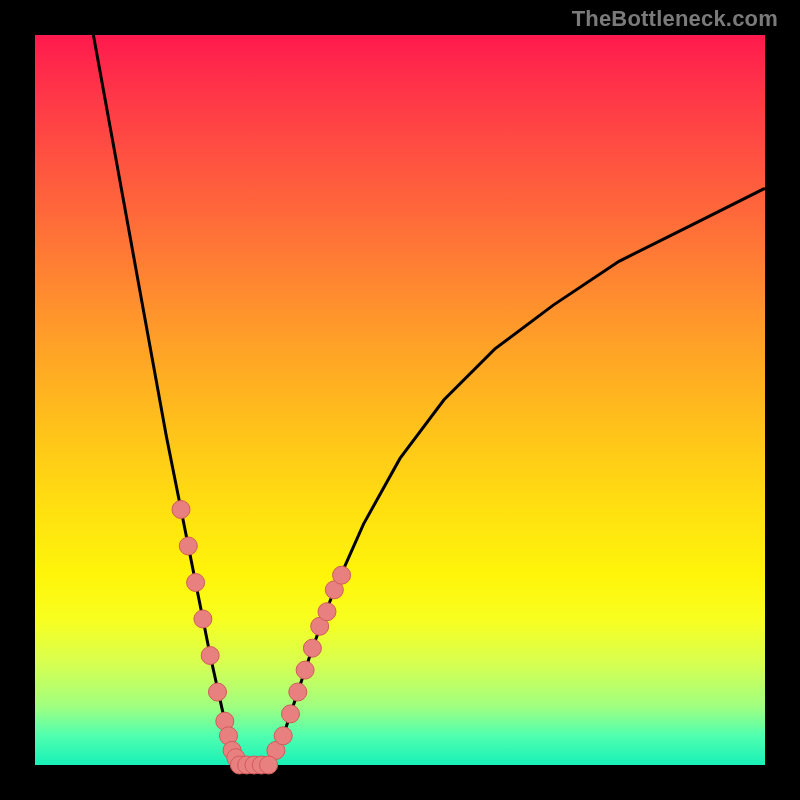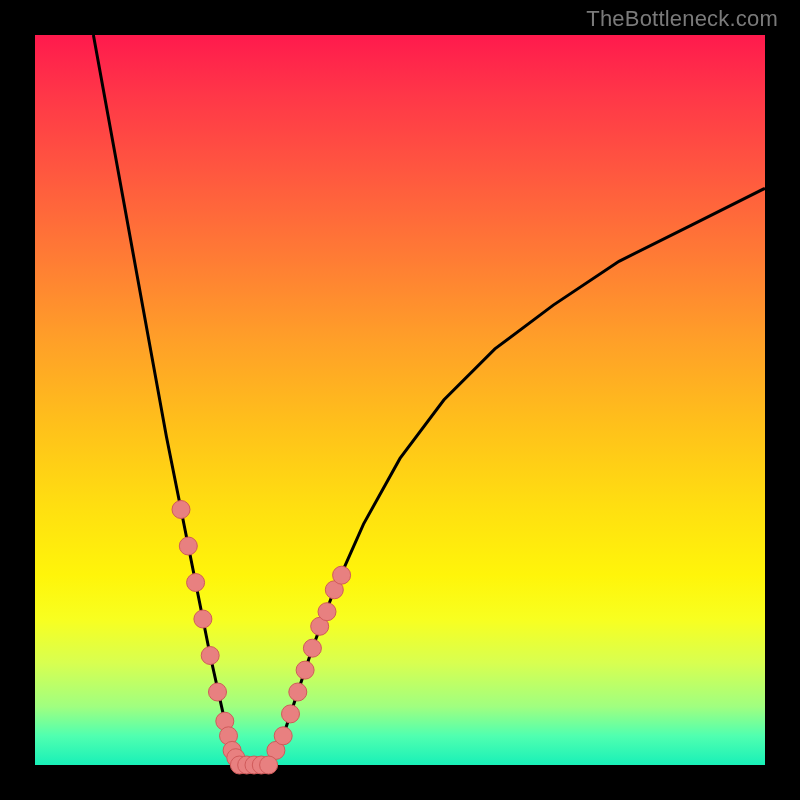--- a/index.html
+++ b/index.html
@@ -33,21 +33,21 @@
       #18f0b8 100%
     );
   }
   .watermark {
     position: absolute;
     top: 6px;
     right: 22px;
     color: #7a7a7a;
     font-size: 22px;
     letter-spacing: 0.2px;
-    font-weight: 400;
+    font-weight: 700;
     z-index: 10;
   }
   svg.curve {
     position: absolute;
     left: 0;
     top: 0;
     width: 730px;
     height: 730px;
     overflow: visible;
   }

